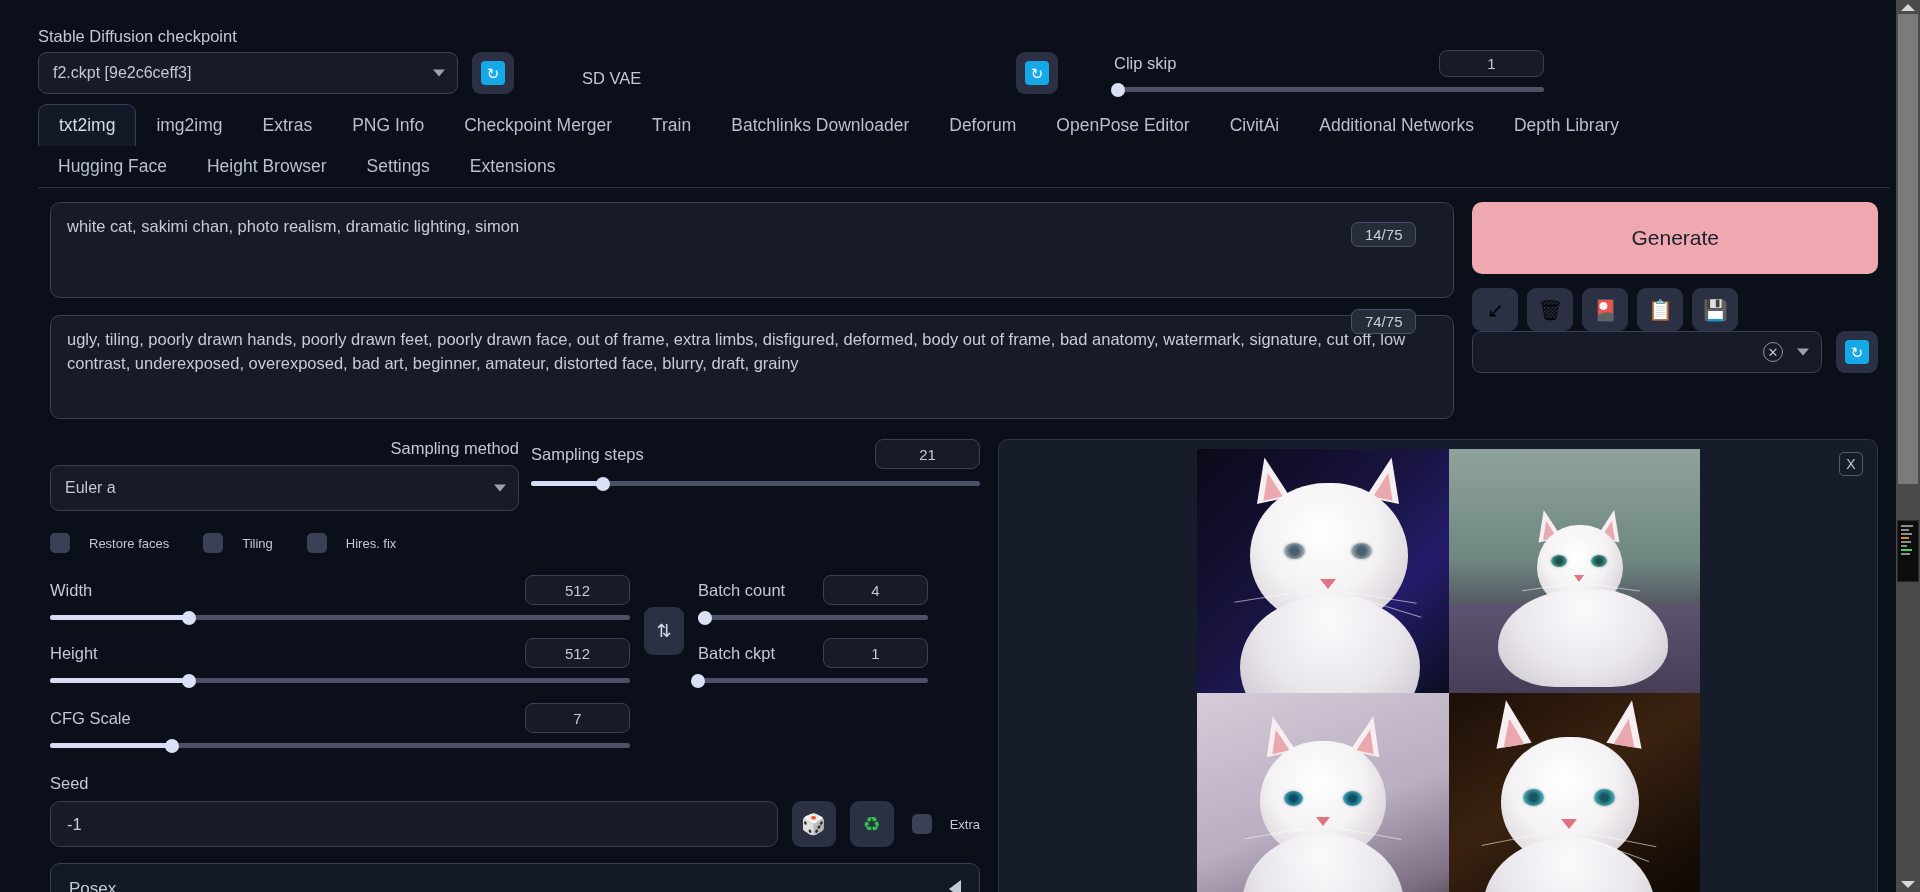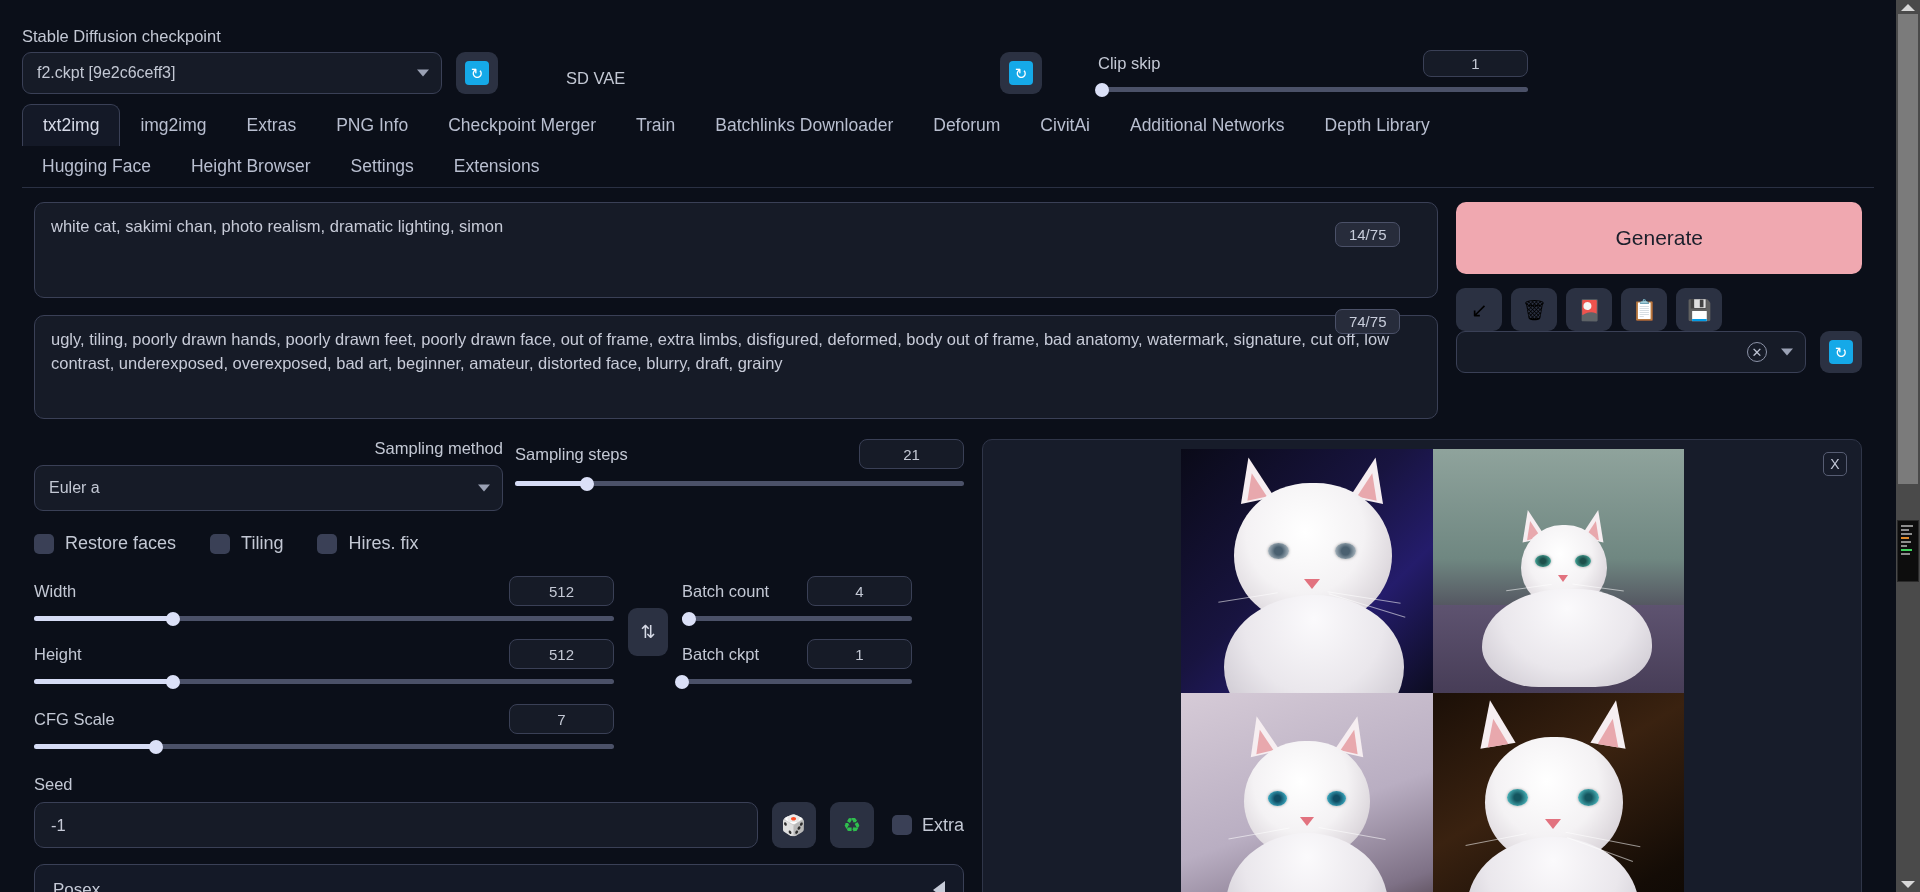--- a/index.html
+++ b/index.html
@@ -7,21 +7,21 @@
     margin: 0; padding: 0;
     width: 1920px; height: 892px;
     background: #0b0f19;
     font-family: "Liberation Sans", sans-serif;
     overflow: hidden;
   }
   body { position: relative; }
 
   .app {
     position: absolute;
-    left: 0; top: 0;
+    left: 16px; top: 0;
     width: 1896px; height: 892px;
     background: #0b0f19;
     overflow: hidden;
   }
 
   
   .topbar {
     display: flex;
     align-items: flex-end;
     padding: 14px 22px 10px 22px;
@@ -222,21 +222,21 @@
   .samp-steps { width: 450px; margin-left: 12px; }
   .lbl { color: #c3c8d4; font-size: 16.5px; margin-bottom: 7px; }
   .steps-head { display: flex; align-items: center; justify-content: space-between; margin-bottom: 12px; }
   .check-row { display: flex; align-items: center; gap: 34px; margin-top: 22px; }
   .chk { display: flex; align-items: center; gap: 11px; }
   .chk-box {
     width: 20px; height: 20px;
     background: #3a4056;
     border-radius: 5px;
   }
-  .chk-lbl { color: #c3c8d4; font-size: 18px; }
+  .chk-lbl { color: #c3c8d4; font-size: 13px; margin-left: 8px; }
 
   .dims { display: flex; margin-top: 22px; }
   .dims-left { width: 580px; }
   .dim-head { display: flex; align-items: center; justify-content: space-between; margin-bottom: 10px; }
   .swap-btn {
     width: 40px; height: 48px;
     background: #2b3142;
     border-radius: 9px;
     display: flex; align-items: center; justify-content: center;
     color: #d6dae6; font-size: 18px;
@@ -447,20 +447,21 @@
   <div class="tabs-wrap">
     <div class="tabrow">
       <div class="tab active">txt2img</div>
       <div class="tab">img2img</div>
       <div class="tab">Extras</div>
       <div class="tab">PNG Info</div>
       <div class="tab">Checkpoint Merger</div>
       <div class="tab">Train</div>
       <div class="tab">Batchlinks Downloader</div>
       <div class="tab">Deforum</div>
+      <div class="tab">OpenPose Editor</div>
       <div class="tab">CivitAi</div>
       <div class="tab">Additional Networks</div>
       <div class="tab">Depth Library</div>
     </div>
     <div class="tabrow">
       <div class="tab">Hugging Face</div>
       <div class="tab">Height Browser</div>
       <div class="tab">Settings</div>
       <div class="tab">Extensions</div>
     </div>

